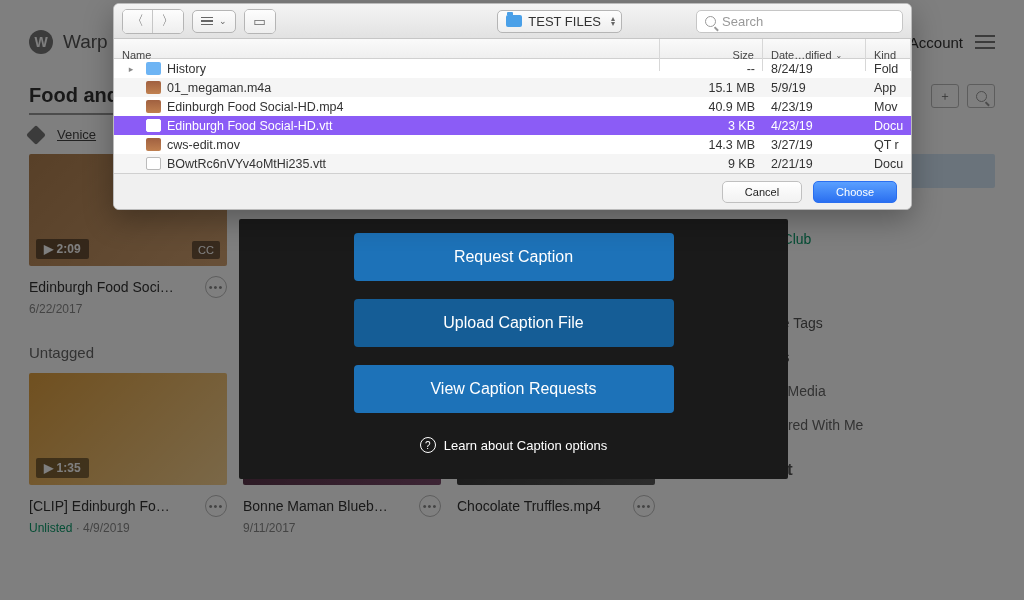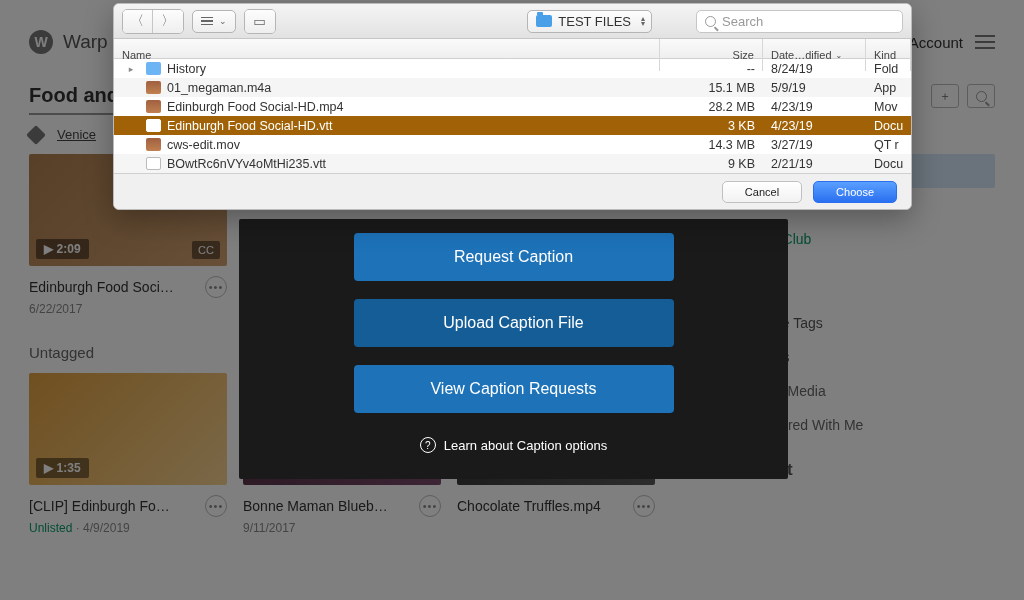--- a/index.html
+++ b/index.html
@@ -65,34 +65,34 @@
 .seg button{width:30px;height:23px;background:linear-gradient(#fdfdfd,#eee);border:none;border-right:1px solid #c6c6c6;color:#666;display:flex;align-items:center;justify-content:center}
 .seg button:last-child{border-right:none}
 .view-seg{display:flex;align-items:center;gap:6px;padding:0 8px;height:23px;border:1px solid #b5b5b5;border-radius:5px;background:linear-gradient(#fdfdfd,#eee)}
 .lines{display:flex;flex-direction:column;gap:2px}
 .lines span{width:12px;height:1.5px;background:#666}
 .caret{font-size:9px;color:#666}
 .folder-pop{display:flex;align-items:center;gap:6px;height:23px;padding:0 20px 0 8px;border:1px solid #b5b5b5;border-radius:5px;background:linear-gradient(#fdfdfd,#eee);position:relative;margin-left:auto}
 .folder-ic{width:16px;height:12px;background:#4aa0e8;border-radius:2px;position:relative}
 .folder-ic:before{content:"";position:absolute;top:-3px;left:1px;width:6px;height:3px;background:#4aa0e8;border-radius:1px 1px 0 0}
 .pop-caret{position:absolute;right:6px;font-size:8px;color:#666;line-height:5px}
-.search{height:23px;width:207px;margin-left:36px;border:1px solid #c6c6c6;border-radius:5px;background:#fff;display:flex;align-items:center;padding:0 8px;color:#999;gap:6px}
+.search{height:23px;width:207px;margin-left:66px;border:1px solid #c6c6c6;border-radius:5px;background:#fff;display:flex;align-items:center;padding:0 8px;color:#999;gap:6px}
 .mag{width:11px;height:11px;border:1.5px solid #999;border-radius:50%;position:relative}
 .mag:after{content:"";position:absolute;right:-4px;bottom:-4px;width:5px;height:1.5px;background:#999;transform:rotate(45deg)}
 
 .cols{display:flex;height:20px;background:linear-gradient(#fafafa,#efefef);border-bottom:1px solid #d0d0d0;font-size:11px;color:#444}
 .cols div{display:flex;align-items:center;padding:16px 8px;border-right:1px solid #d7d7d7}
 .col-name{flex:1}
 .col-size{width:103px;justify-content:flex-end}
 .col-date{width:103px;gap:4px}
 .col-kind{width:45px;border-right:none}
 
 .filelist{background:#fff}
 .frow{display:flex;align-items:center;height:19px;font-size:12.5px;color:#333}
-.frow.sel{background:#a16207;color:#fff}
+.frow.sel{background:#8b5cf6;color:#fff}
 .frow:nth-child(odd):not(.sel){background:#fff}
 .frow:nth-child(even):not(.sel){background:#f5f5f5}
 .fcell{padding:0 8px;white-space:nowrap;overflow:hidden}
 .fname{flex:1;display:flex;align-items:center;gap:6px}
 .findent{width:18px;flex-shrink:0;text-align:center;color:#888;font-size:9px}
 .fico{width:15px;height:13px;flex-shrink:0;border-radius:2px}
 .fico.fold{background:#6db4f4}
 .fico.fold:before{content:"";display:block;width:6px;height:3px;background:#6db4f4;border-radius:1px 1px 0 0;margin-top:-3px;margin-left:1px}
 .fico.media{background:linear-gradient(#a06040,#c08050)}
 .fico.doc{background:#fff;border:1px solid #bbb}
@@ -277,21 +277,21 @@
         <div class="fcell fsize">15.1 MB</div>
         <div class="fcell fdate">5/9/19</div>
         <div class="fcell fkind">App</div>
       </div>
       <div class="frow">
         <div class="fcell fname">
           <span class="findent"></span>
           <span class="fico media"></span>
           <span>Edinburgh Food Social-HD.mp4</span>
         </div>
-        <div class="fcell fsize">28.2 MB</div>
+        <div class="fcell fsize">40.9 MB</div>
         <div class="fcell fdate">4/23/19</div>
         <div class="fcell fkind">Mov</div>
       </div>
       <div class="frow sel">
         <div class="fcell fname">
           <span class="findent"></span>
           <span class="fico doc"></span>
           <span>Edinburgh Food Social-HD.vtt</span>
         </div>
         <div class="fcell fsize">3 KB</div>

